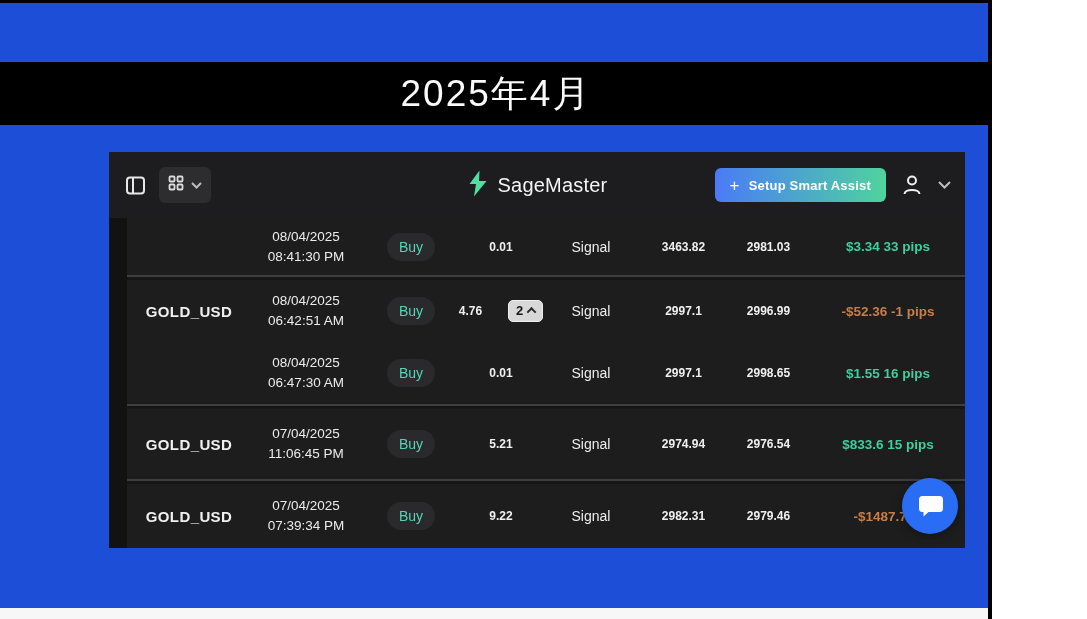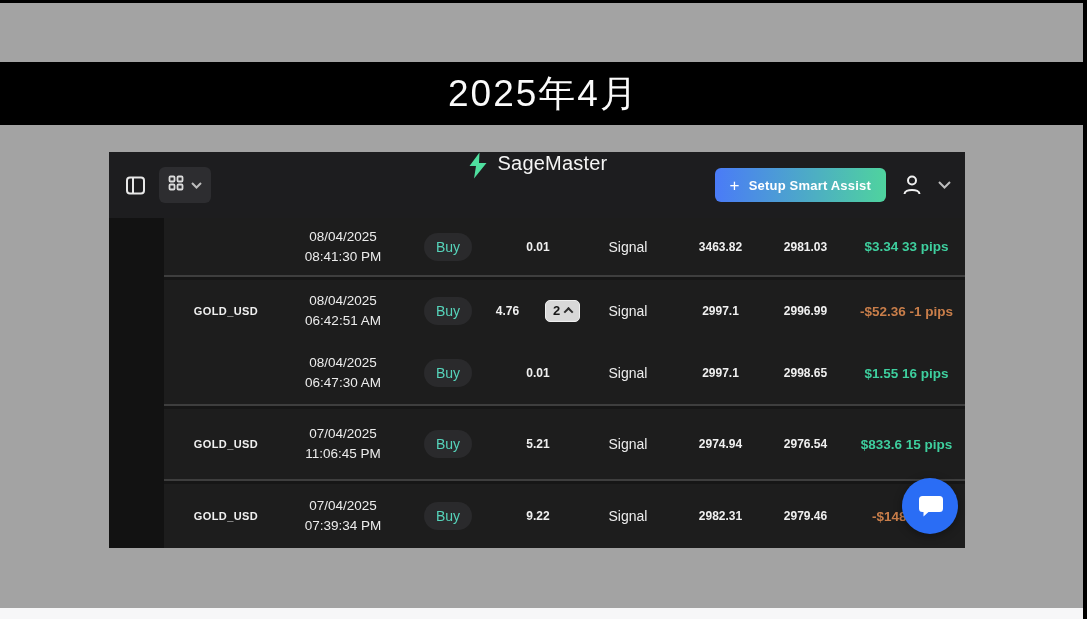--- a/index.html
+++ b/index.html
@@ -1,59 +1,59 @@
 <!DOCTYPE html>
 <html><head>
 <meta charset="utf-8">
 <style>
   * { margin:0; padding:0; box-sizing:border-box; }
   html,body { width:1087px; height:619px; background:#ffffff; overflow:hidden;
     font-family:"Liberation Sans","DejaVu Sans",sans-serif; }
-  .page { position:relative; width:1087px; height:619px; background:#a3a3a3; }
+  .page { position:relative; width:992px; height:619px; background:#1d4ed8; }
 
   .top-border { position:absolute; left:0; top:0; width:100%; height:3px; background:#000; }
   .right-border { position:absolute; right:0; top:0; width:4px; height:100%; background:#000; z-index:30; }
   .bottom-strip { position:absolute; left:0; bottom:0; width:100%; height:11px; background:#f7f7f8; }
 
   .title-banner { position:absolute; left:0; top:62px; width:100%; height:63px; background:#000;
     display:flex; align-items:center; justify-content:center; }
   .title-banner .title { color:#fafafa; font-size:37px; font-weight:400; letter-spacing:2px; }
 
   
   .app { position:absolute; left:109px; top:152px; width:856px; height:396px;
     background:#121212; overflow:hidden; color:#ececec; }
 
   .app-header { position:relative; height:66px; background:#1d1d1f; }
   .hdr-left { position:absolute; left:16px; top:0; height:66px; display:flex; align-items:center; gap:13px; }
   .icon-btn { display:flex; align-items:center; justify-content:center; color:#e8e8e8; cursor:pointer; }
   .grid-btn { display:flex; align-items:center; gap:7px; background:#2d2d30; border-radius:6px;
     padding:8px 9px; color:#dcdcdc; cursor:pointer; }
-  .logo { position:absolute; left:0; right:0; top:0; height:66px; display:flex; align-items:flex-start;
+  .logo { position:absolute; left:0; right:0; top:0; height:66px; display:flex; align-items:center;
     justify-content:center; gap:9px; pointer-events:none; }
   .logo-text { color:#f4f4f4; font-size:20px; font-weight:500; letter-spacing:0.2px; }
   .hdr-right { position:absolute; right:14px; top:0; height:66px; display:flex; align-items:center; gap:13px; }
   .setup-btn { display:flex; align-items:center; gap:9px; height:34px; padding:0 15px;
     border:none; border-radius:6px; cursor:pointer;
     background:linear-gradient(90deg,#4a7bf7 0%,#4fd39e 100%);
     color:#fff; font-size:13px; font-weight:700; letter-spacing:0.2px;
     font-family:"Liberation Sans","DejaVu Sans",sans-serif; }
   .setup-btn .plus { font-size:17px; font-weight:400; line-height:1; }
   .chev { color:#bdbdbd; display:flex; align-items:center; }
 
   
-  .table { position:relative; height:330px; background:#121212;padding-left:37px; }
+  .table { position:relative; height:330px; background:#121212; }
   .rows { margin-left:18px; }
   .trow { display:grid; grid-template-columns:124px 110px 100px 80px 100px 85px 85px 1fr;
     align-items:center; background:#1d1d1d; }
   .trow > div { display:flex; align-items:center; justify-content:center; }
   .r0 { height:57px; } .r1 { height:62px; } .r2 { height:62px; } .r3 { height:70px; } .r4 { height:64px; }
   .sep { height:5px; background:#161616; border-top:2px solid #3e3e3e; }
 
   .cell-text { font-size:14px; color:#ededed; font-weight:500; }
-  .instrument { font-size:11px; font-weight:600; color:#f0f0f0; letter-spacing:0.4px; }
+  .instrument { font-size:15px; font-weight:600; color:#f0f0f0; letter-spacing:0.4px; }
   .datetime { display:flex; flex-direction:column; align-items:center; line-height:20px;
     font-size:13.5px; font-weight:500; color:#ececec; }
   .buy-badge { display:inline-flex; align-items:center; justify-content:center;
     background:#2a2a2c; border-radius:16px; padding:6px 12px;
     color:#56d4bb; font-size:14px; font-weight:400; cursor:pointer; }
   .num { font-size:12px; font-weight:600; color:#f0f0f0; }
   .qty-wrap { display:flex; align-items:center; gap:26px; }
   .expand-badge { display:inline-flex; align-items:center; gap:5px; background:#d8d8d8;
     border:1px solid #efefef; border-radius:5px; padding:2px 7px 3px 7px;
     color:#161616; font-size:13px; font-weight:700; cursor:pointer; }

